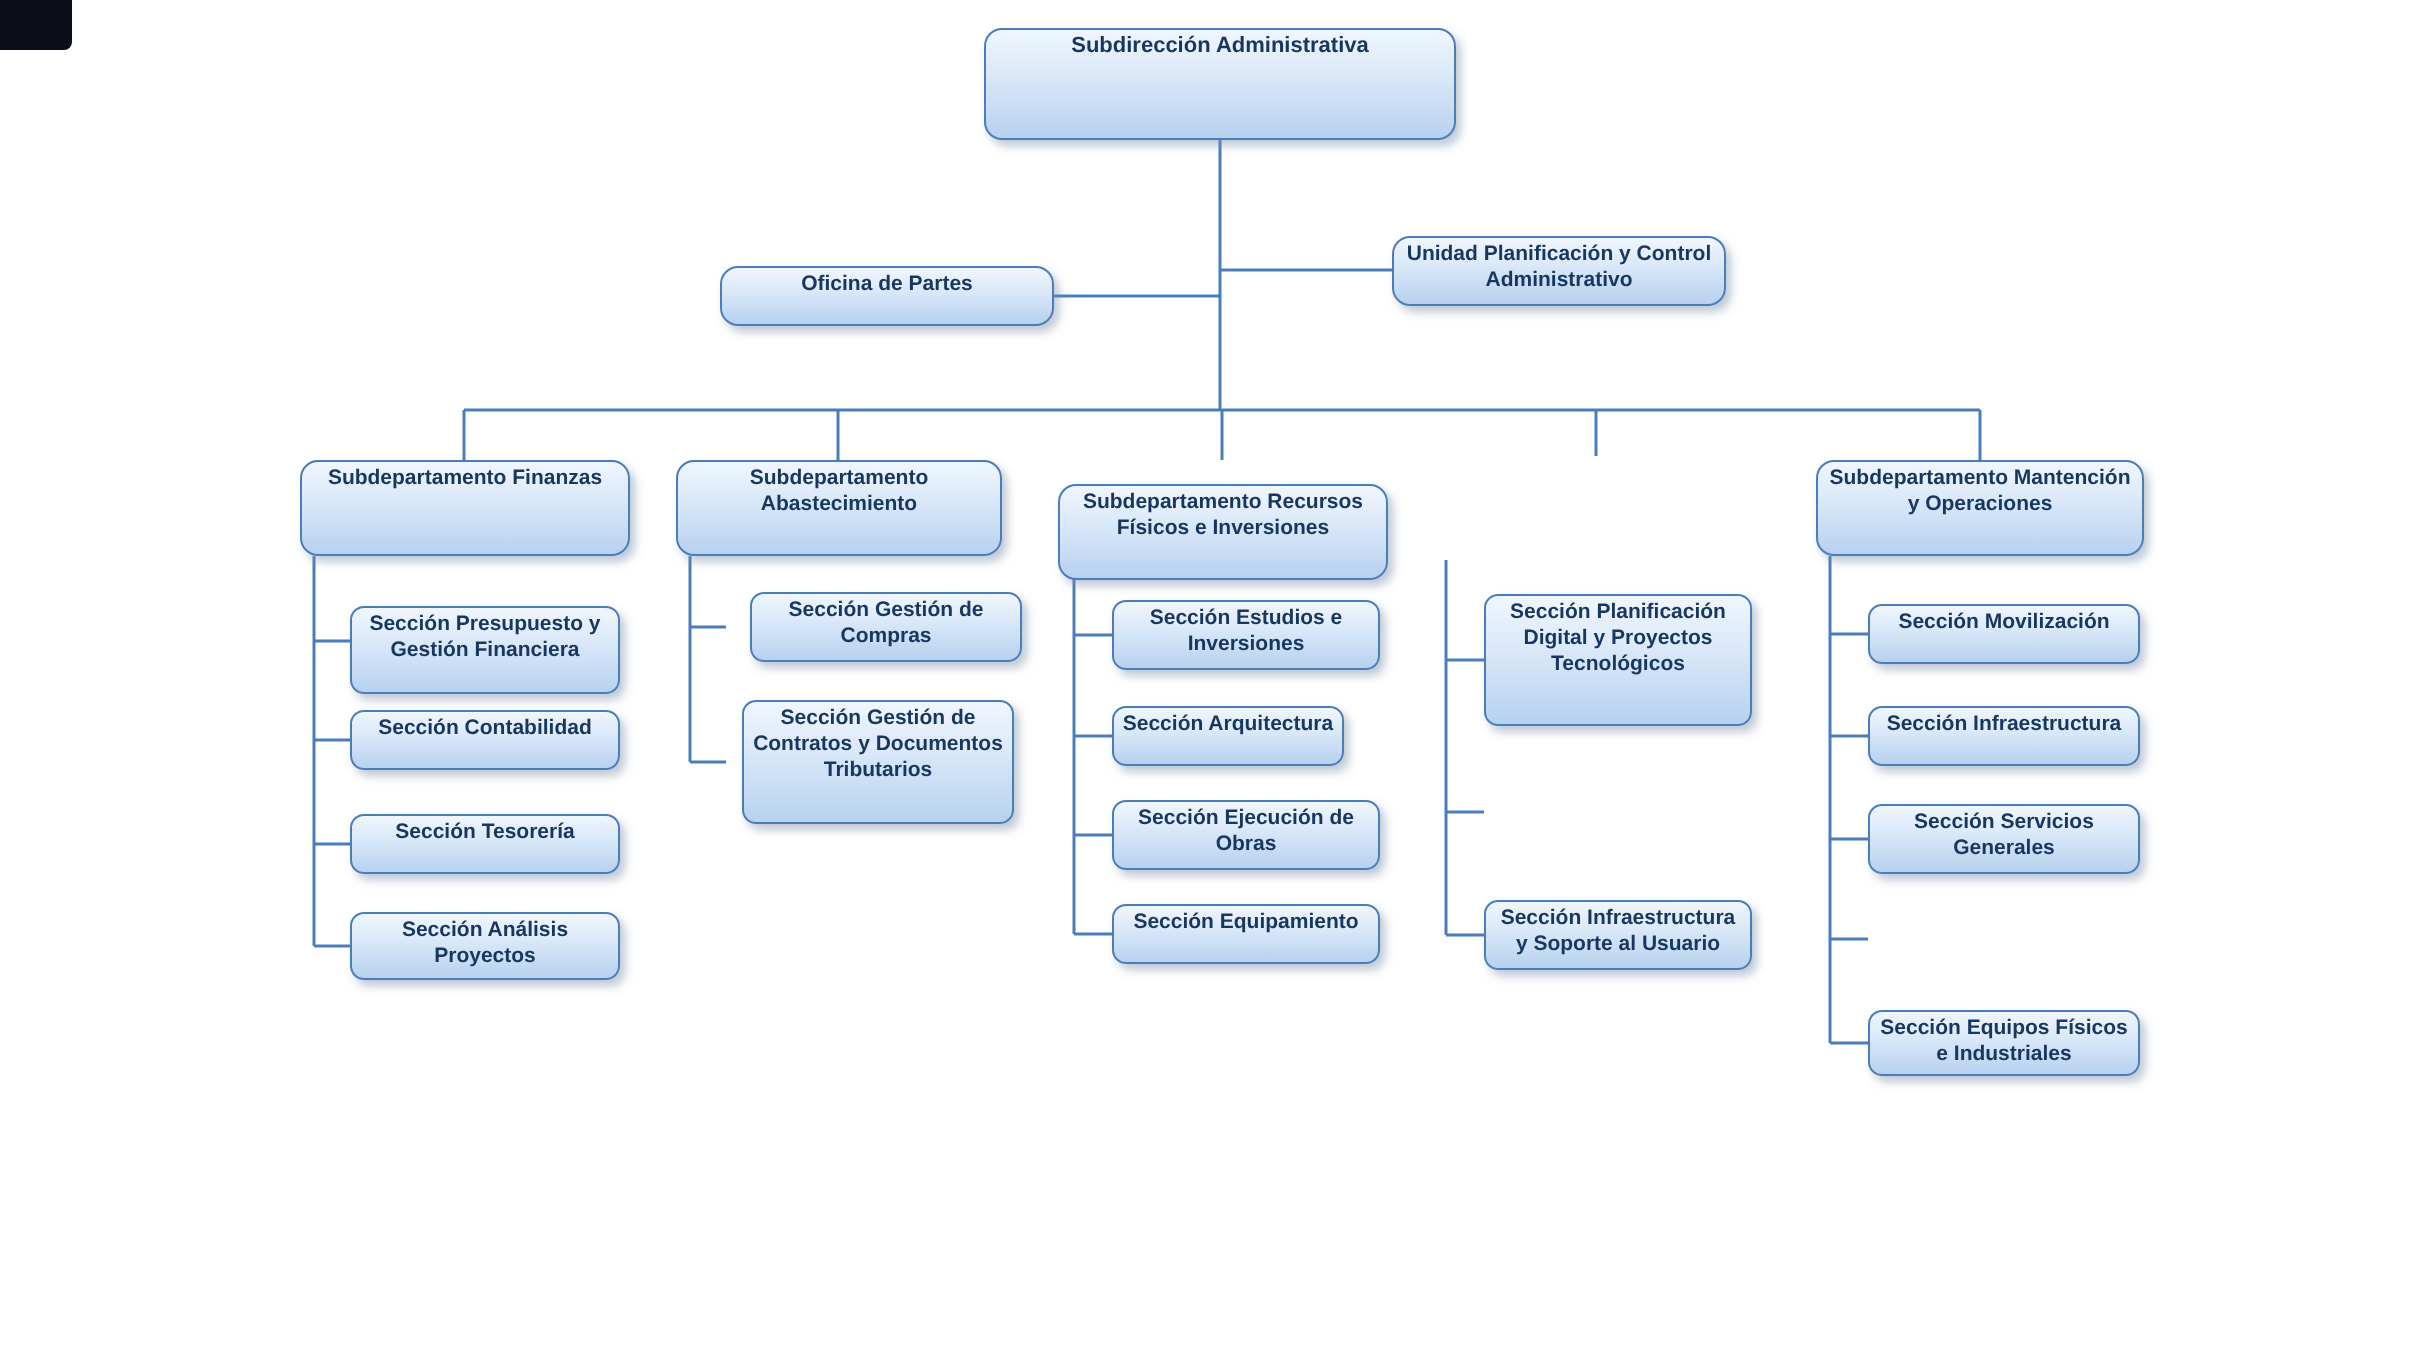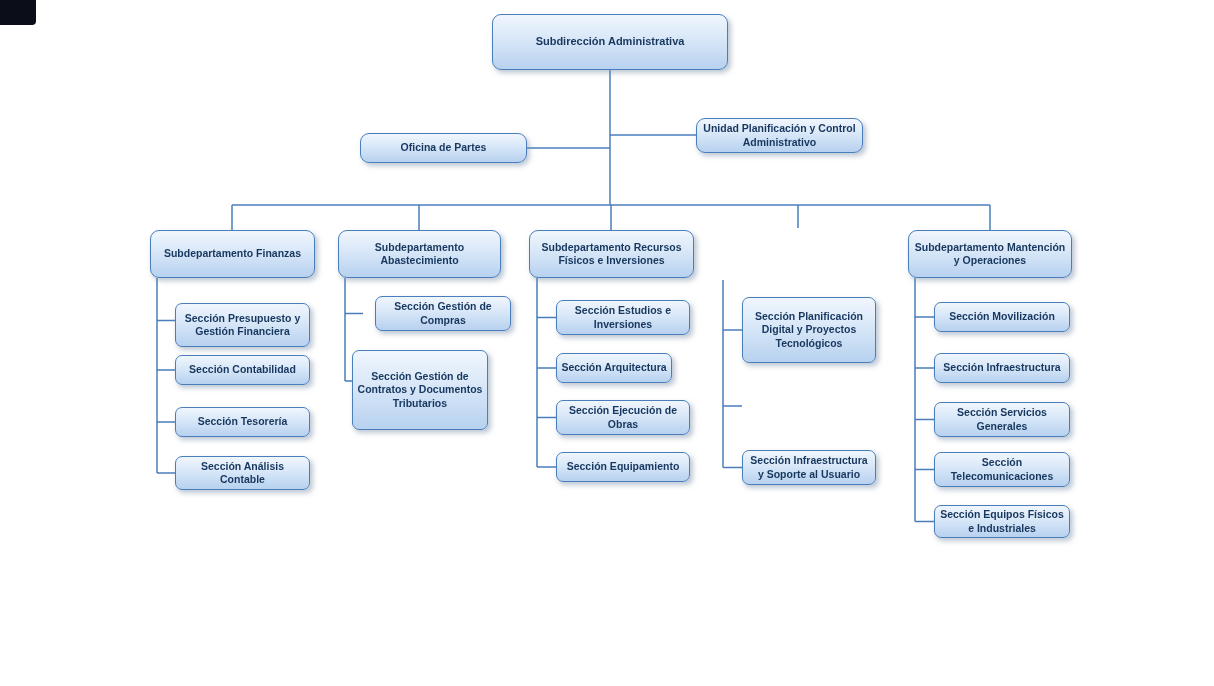--- a/index.html
+++ b/index.html
@@ -14,21 +14,21 @@
     position:absolute;left:0;top:0;width:1214px;height:686px;
     pointer-events:none;
   }
   .node{
     position:absolute;
     box-sizing:border-box;
     border:1.4px solid #4a7ebb;
     border-radius:9px;
     background:linear-gradient(180deg,#f0f6fd 0%,#d8e7f8 45%,#b7d1ef 100%);
     box-shadow:2.5px 3px 5px rgba(125,145,170,.5);
-    display:flex;align-items:center;justify-content:center;
+    display:flex;justify-content:center;
     text-align:center;
     color:#17375e;
     font-weight:bold;
     font-size:10.5px;
     line-height:1.25;
     padding:2px 4px;
   }
   .node.root{font-size:11px;}
   .node.child{border-radius:7px;}
   .corner-block{
@@ -73,34 +73,34 @@
   <div class="node child" style="left:175px;top:303px;width:135px;height:44px">
     <span>Sección Presupuesto y Gestión Financiera</span>
   </div>
   <div class="node child" style="left:175px;top:407px;width:135px;height:30px">
     <span>Sección Tesorería</span>
   </div>
   <div class="node child" style="left:175px;top:355px;width:135px;height:30px">
     <span>Sección Contabilidad</span>
   </div>
   <div class="node child" style="left:175px;top:456px;width:135px;height:34px">
-    <span>Sección Análisis Contable</span>
+    <span>Sección Análisis Proyectos</span>
   </div>
 
   <div class="node" style="left:338px;top:230px;width:163px;height:48px">
     <span>Subdepartamento Abastecimiento</span>
   </div>
   <div class="node child" style="left:375px;top:296px;width:136px;height:35px">
     <span>Sección Gestión de Compras</span>
   </div>
-  <div class="node child" style="left:352px;top:350px;width:136px;height:80px">
+  <div class="node child" style="left:371px;top:350px;width:136px;height:62px">
     <span>Sección Gestión de Contratos y Documentos Tributarios</span>
   </div>
 
-  <div class="node" style="left:529px;top:230px;width:165px;height:48px">
+  <div class="node" style="left:529px;top:242px;width:165px;height:48px">
     <span>Subdepartamento Recursos Físicos e Inversiones</span>
   </div>
   <div class="node child" style="left:556px;top:300px;width:134px;height:35px">
     <span>Sección Estudios e Inversiones</span>
   </div>
   <div class="node child" style="left:556px;top:353px;width:116px;height:30px">
     <span>Sección Arquitectura</span>
   </div>
   <div class="node child" style="left:556px;top:400px;width:134px;height:35px">
     <span>Sección Ejecución de Obras</span>
@@ -121,20 +121,17 @@
   </div>
   <div class="node child" style="left:934px;top:302px;width:136px;height:30px">
     <span>Sección Movilización</span>
   </div>
   <div class="node child" style="left:934px;top:353px;width:136px;height:30px">
     <span>Sección Infraestructura</span>
   </div>
   <div class="node child" style="left:934px;top:402px;width:136px;height:35px">
     <span>Sección Servicios Generales</span>
   </div>
-  <div class="node child" style="left:934px;top:452px;width:136px;height:35px">
-    <span>Sección Telecomunicaciones</span>
-  </div>
   <div class="node child" style="left:934px;top:505px;width:136px;height:33px">
     <span>Sección Equipos Físicos e Industriales</span>
   </div>
 
 </div>
 
 </body></html>

